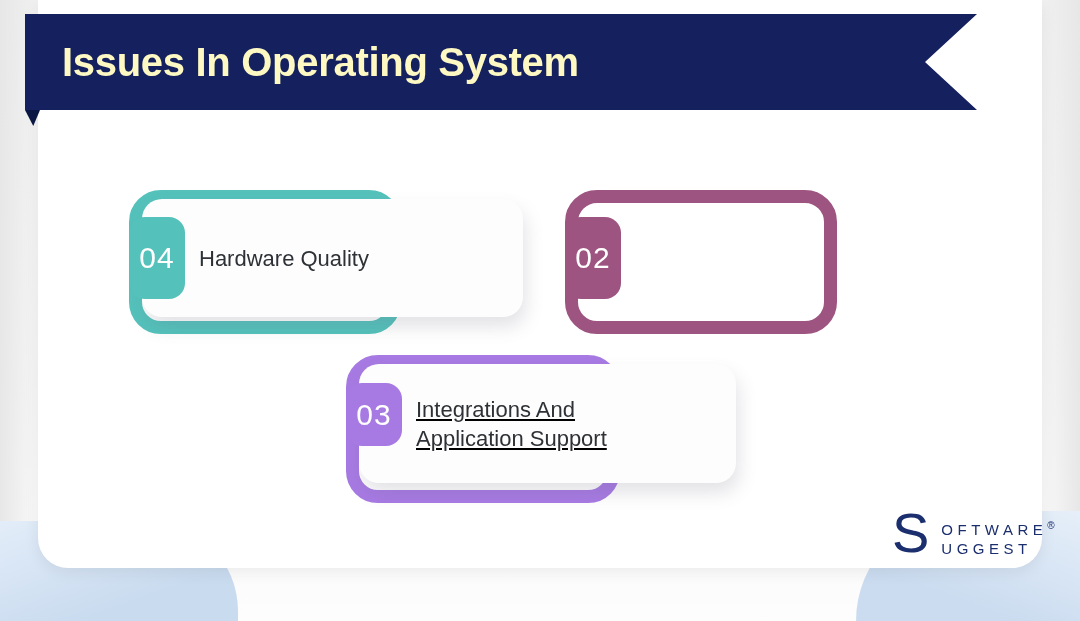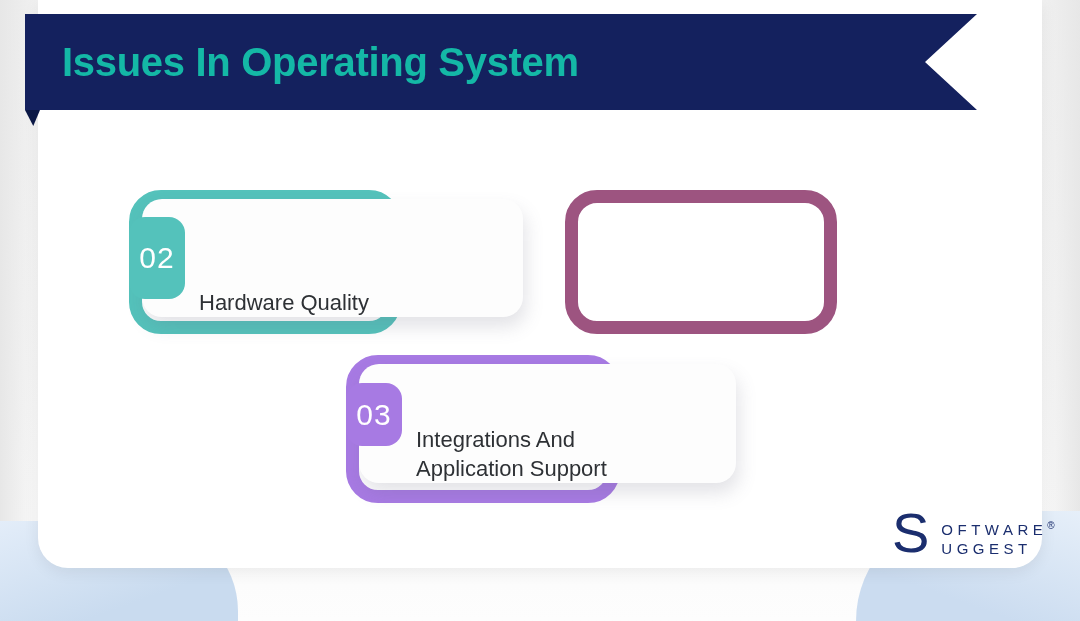--- a/index.html
+++ b/index.html
@@ -40,21 +40,21 @@
   
   .ribbon {
     position: absolute; z-index: 3;
     left: 25px; top: 14px; width: 952px; height: 96px;
     background: var(--header-bg, #14215e);
     clip-path: polygon(0 0, 100% 0, calc(100% - 52px) 50%, 100% 100%, 0 100%);
     display: flex; align-items: center;
     padding-left: 37px;
   }
   .ribbon h1 {
-    color: #14b8a6;
+    color: #fef9c3;
     font-size: 40px;
     font-weight: 700;
     letter-spacing: -0.3px;
   }
   .ribbon-fold {
     position: absolute; z-index: 3;
     left: 25px; top: 110px; width: 15px; height: 16px;
     background: var(--header-fold, #0a1745);
     clip-path: polygon(0 0, 100% 0, 55% 100%);
   }
@@ -73,24 +73,24 @@
     background: transparent;
   }
   .item-3 .outline { width: 274px; height: 148px; }
 
   .item .card {
     position: absolute; left: 13px; top: 9px;
     width: 381px; height: 118px;
     background: var(--item-card-bg, #fdfdfd);
     border-radius: 20px;
     box-shadow: 3px 10px 18px rgba(100,100,120,0.18);
-    display: flex; align-items: flex-end;
+    display: flex; align-items: center;
     padding-left: 57px;
   }
-  .item-3 .card { width: 377px; height: 119px; }
+  .item-3 .card { width: 377px; height: 119px; text-decoration: underline; }
 
   .item .badge {
     position: absolute; left: 0; top: 27px;
     width: 56px; height: 82px;
     background: var(--c, #888);
     border-radius: 16px;
     color: #ffffff;
     display: flex; align-items: center; justify-content: center;
     font-size: 30px;
     font-weight: 500;
@@ -141,25 +141,26 @@
   <div class="ribbon">
     <h1>Issues In Operating System</h1>
   </div>
   <div class="ribbon-fold"></div>
 
   <div class="item item-1" style="--c: #54c2bb;">
     <div class="outline"></div>
     <div class="card">
       <div class="label">Hardware Quality</div>
     </div>
-    <div class="badge">02</div>
+    <div class="badge">04</div>
   </div>
 
   <div class="item item-2" style="--c: #9d5480;">
     <div class="outline"></div>
+    <div class="badge">02</div>
   </div>
 
   <div class="item item-3" style="--c: #a77ae3;">
     <div class="outline"></div>
     <div class="card">
       <div class="label">Integrations And Application Support</div>
     </div>
     <div class="badge">03</div>
   </div>
 

